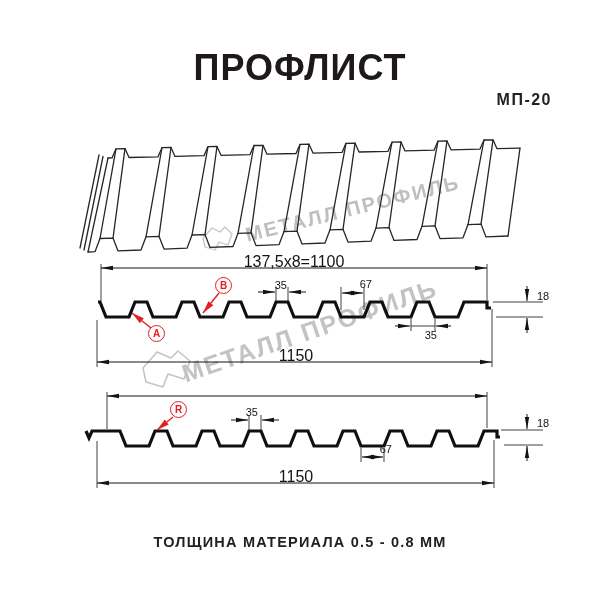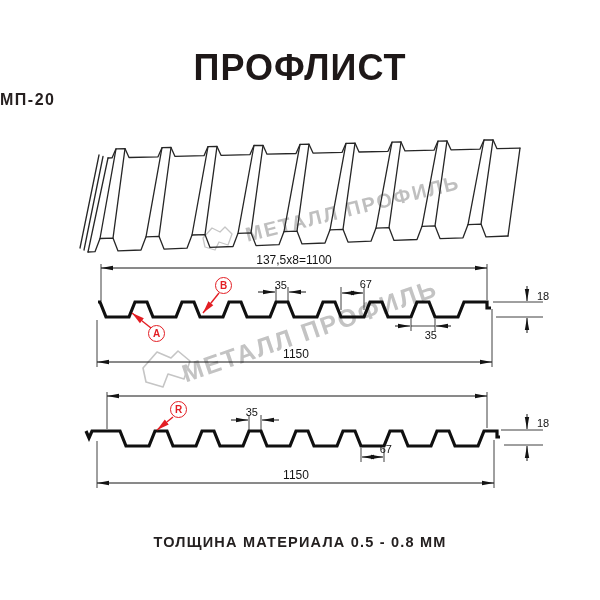--- a/index.html
+++ b/index.html
@@ -1,24 +1,24 @@
 <!DOCTYPE html>
 <html><head>
 <meta charset="utf-8">
 <style>
   html,body{margin:0;padding:0;background:#ffffff;}
   .canvas{position:relative;width:600px;height:600px;background:#ffffff;overflow:hidden;
           font-family:"Liberation Sans", sans-serif;color:#1f1f1f;}
   .title{position:absolute;left:0;top:47px;width:600px;text-align:center;
          font-size:36px;font-weight:bold;letter-spacing:1px;color:#1e1818;}
-  .subtitle{position:absolute;left:0;top:91px;width:552px;text-align:left;
+  .subtitle{position:absolute;left:0;top:91px;width:552px;text-align:right;
          font-size:16px;font-weight:bold;letter-spacing:1.5px;color:#262020;}
   .footer-note{position:absolute;left:0;top:534px;width:600px;text-align:center;
          font-size:14.5px;font-weight:bold;letter-spacing:1.2px;color:#242020;}
-  .dim{position:absolute;font-size:12px;color:#141414;text-align:center;white-space:nowrap;}
+  .dim{position:absolute;font-size:16px;color:#141414;text-align:center;white-space:nowrap;}
   .dims{position:absolute;font-size:11px;color:#141414;text-align:right;white-space:nowrap;}
   .left{text-align:center;}
   .ref-circle{position:absolute;width:17px;height:17px;border:1.7px solid #E31E24;border-radius:50%;
        box-sizing:border-box;color:#E31E24;font-size:10px;font-weight:bold;
        display:flex;align-items:center;justify-content:center;background:transparent;}
   .wm-text{position:absolute;color:#bfbfbf;font-weight:bold;white-space:nowrap;
        letter-spacing:2px;transform-origin:left center;}
   .wm1{left:246px;top:224px;font-size:20px;transform:rotate(-14deg);}
   .wm2{left:183px;top:360px;font-size:25px;transform:rotate(-19deg);color:#c3c3c3;}
   svg.draw{position:absolute;left:0;top:0;}

